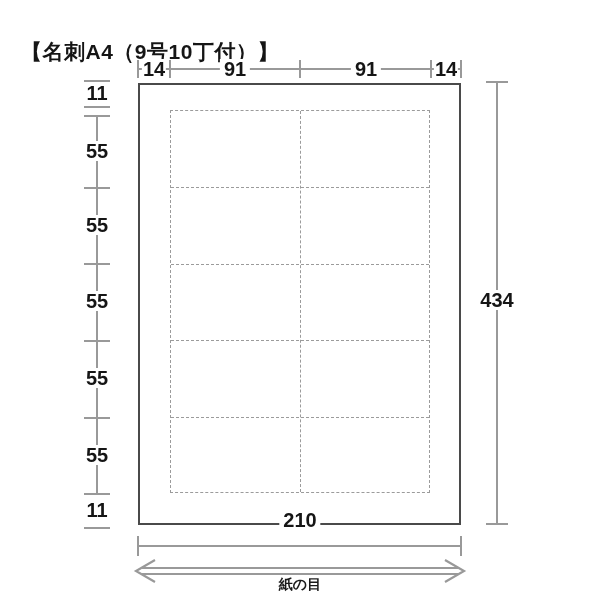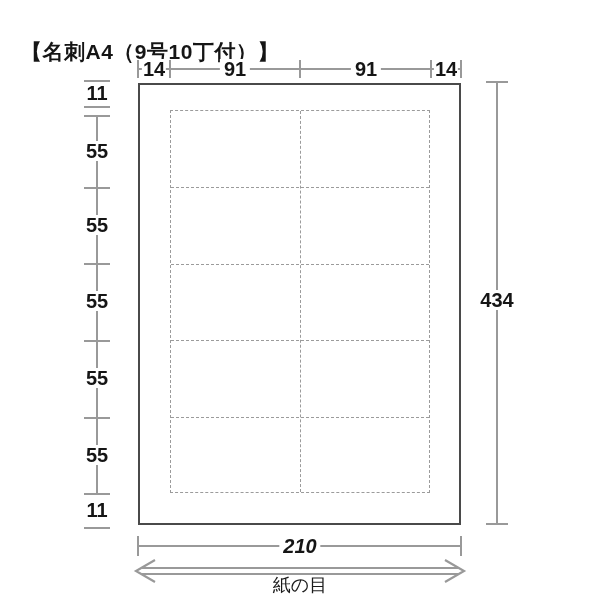--- a/index.html
+++ b/index.html
@@ -33,21 +33,21 @@
   .vtick{width:2px;height:18px;background:#999999;}
   .hbar{width:26px;height:2px;background:#999999;left:84px;}
   .rbar{width:22px;height:2px;background:#999999;left:486px;}
   .btick{width:2px;height:20px;background:#999999;}
   
   .dimlabel{
     transform:translate(-50%,-50%);background:#ffffff;padding:0 4px;
     font-size:20px;font-weight:bold;color:#151515;line-height:1;white-space:nowrap;
   }
   .grain-label{
-    transform:translate(-50%,-50%);font-size:18px;font-weight:400;color:#1a1a1a;white-space:nowrap;
+    transform:translate(-50%,-50%);font-size:14px;font-weight:700;color:#1a1a1a;white-space:nowrap;
   }
 </style>
 </head>
 <body>
 
 <div class="abs title">【名刺A4（9号10丁付）】</div>
 
 <div class="abs sheet"></div>
 
 <div class="abs grid">
@@ -88,21 +88,21 @@
 <div class="abs dimlabel" style="left:97px;top:510px;">11</div>
 
 <div class="abs dline-v" style="left:496px;top:82px;height:442px;"></div>
 <div class="abs rbar" style="top:81px;"></div>
 <div class="abs rbar" style="top:523px;"></div>
 <div class="abs dimlabel" style="left:497px;top:300px;">434</div>
 
 <div class="abs dline-h" style="left:138px;top:545px;width:323px;"></div>
 <div class="abs btick" style="left:137px;top:536px;"></div>
 <div class="abs btick" style="left:460px;top:536px;"></div>
-<div class="abs dimlabel" style="left:300px;top:546px;font-style:italic;">210</div>
+<div class="abs dimlabel" style="left:300px;top:520px;">210</div>
 
 <svg class="abs" style="left:130px;top:557px;" width="340" height="28" viewBox="0 0 340 28">
   <polyline points="25,3 6,14 25,25" fill="none" stroke="#999999" stroke-width="2.2"></polyline>
   <polyline points="315,3 334,14 315,25" fill="none" stroke="#999999" stroke-width="2.2"></polyline>
   <line x1="12" y1="11" x2="328" y2="11" stroke="#999999" stroke-width="2"></line>
   <line x1="12" y1="17" x2="328" y2="17" stroke="#999999" stroke-width="2"></line>
 </svg>
 <div class="abs grain-label" style="left:300px;top:585px;">紙の目</div>
 
 </body></html>

